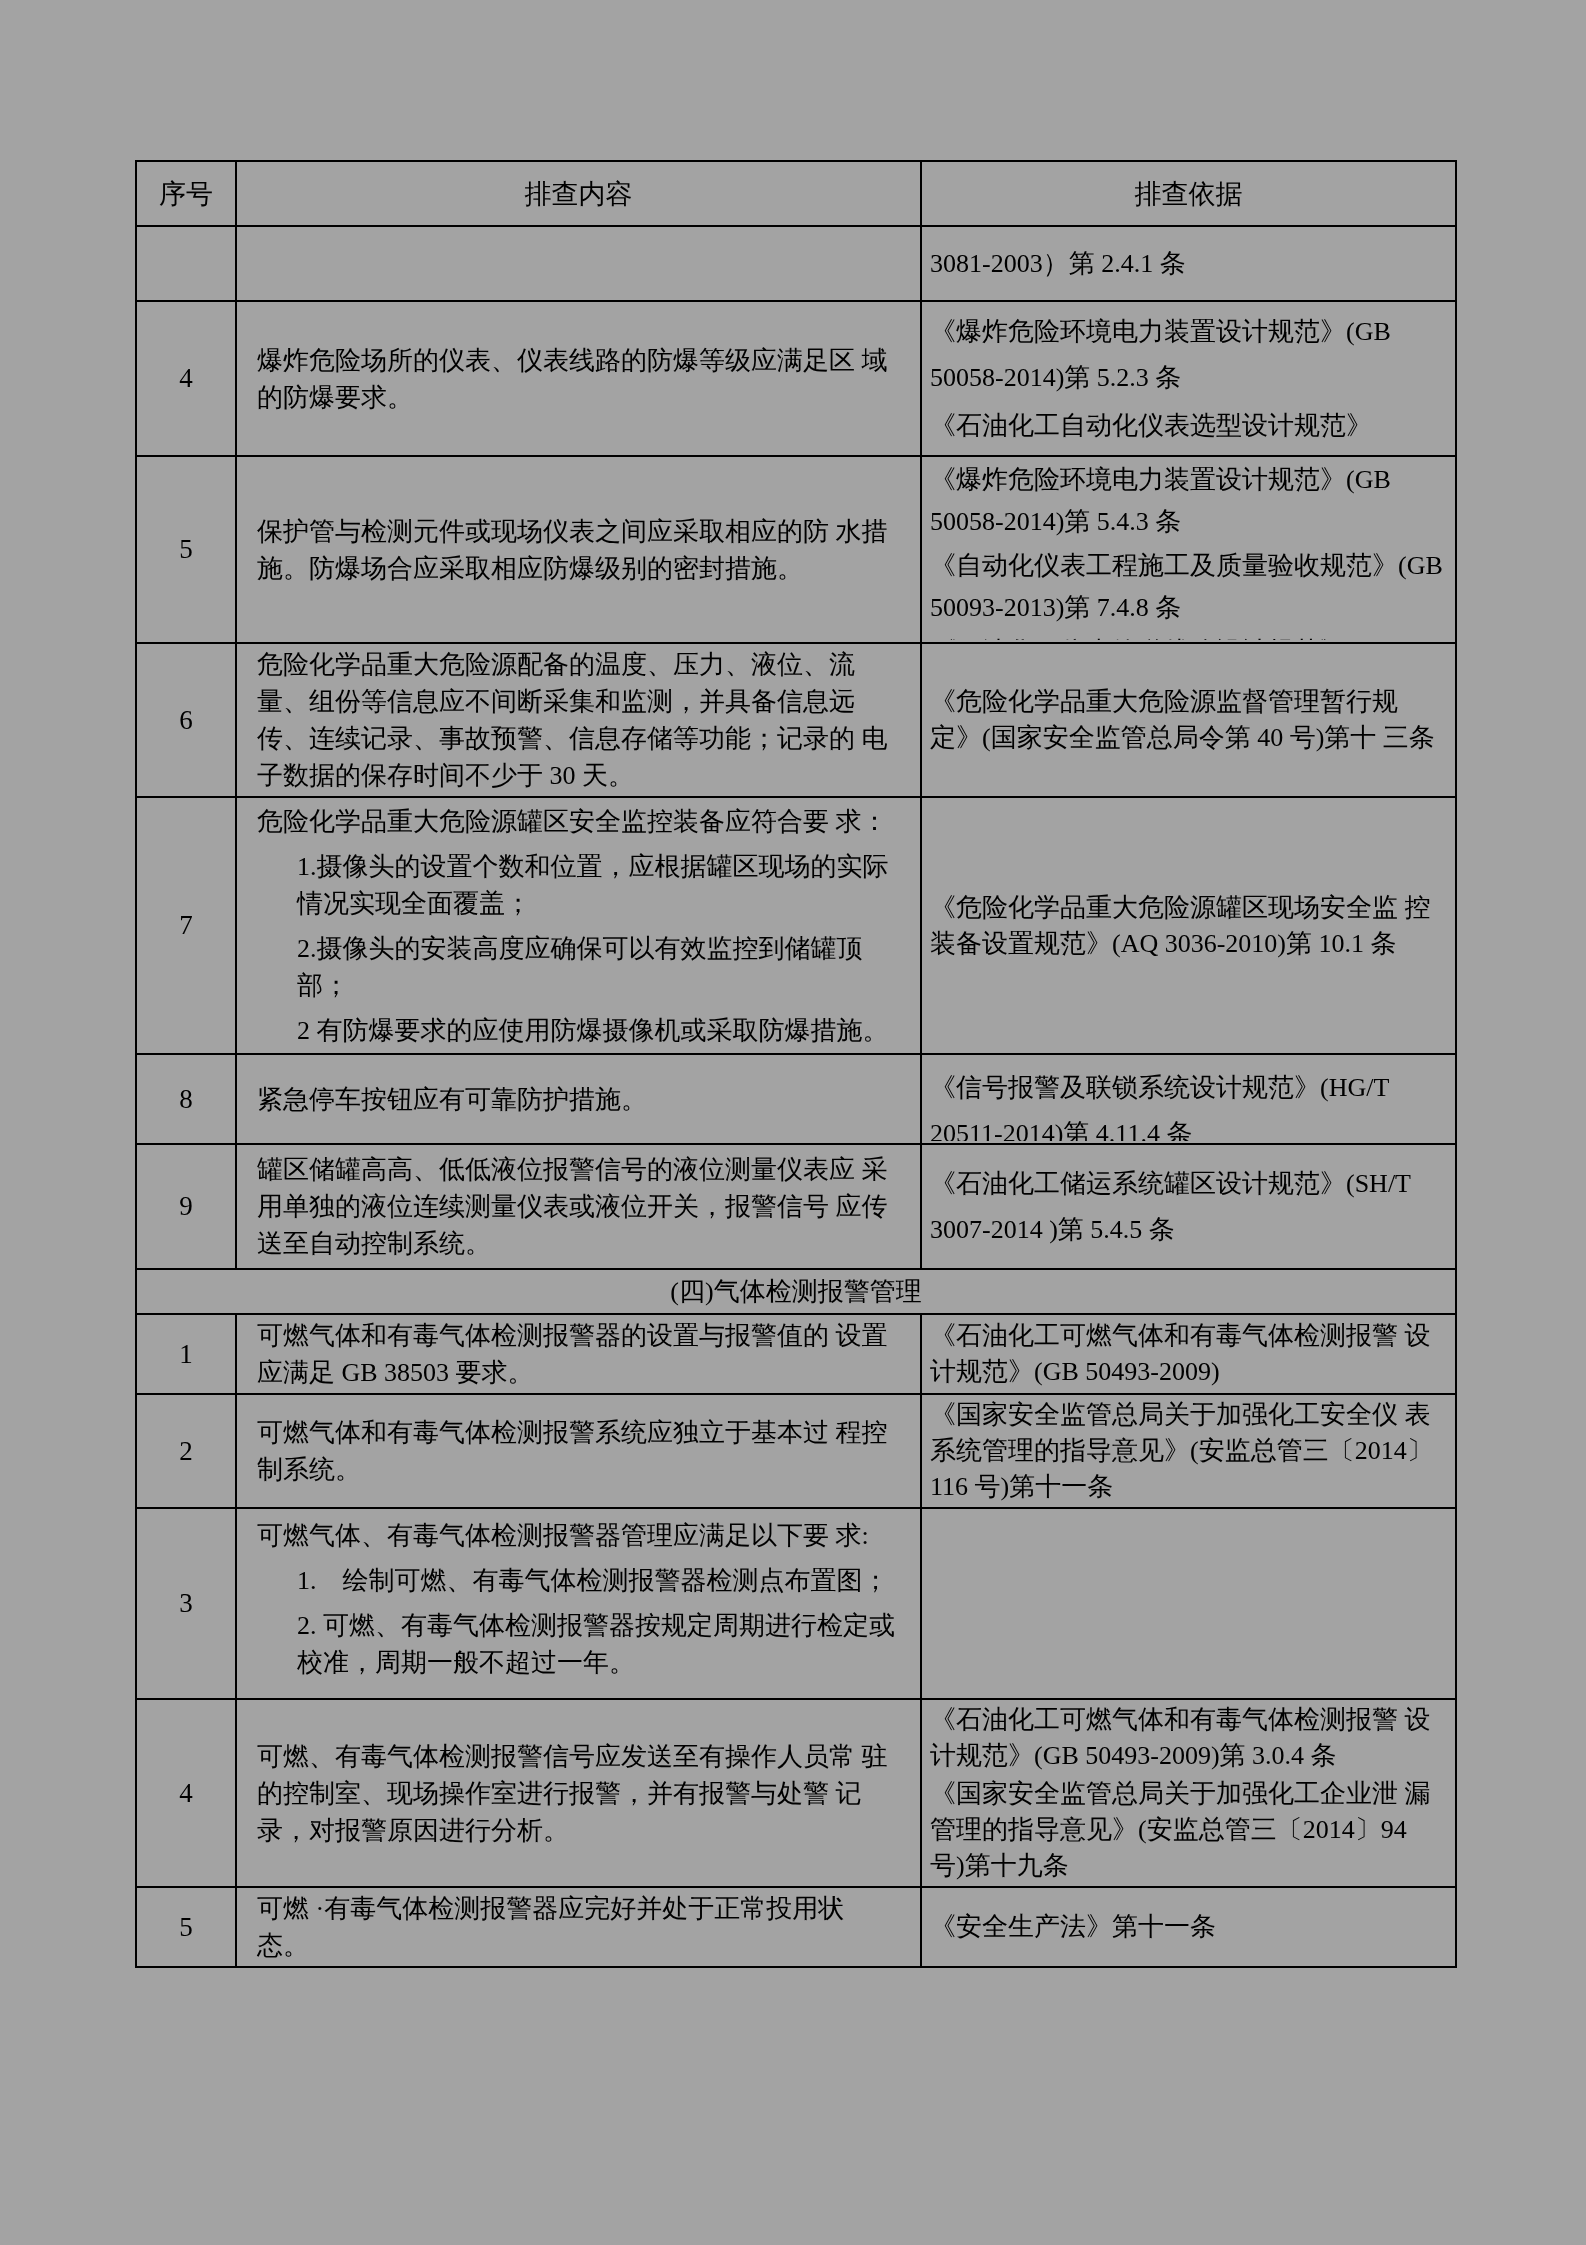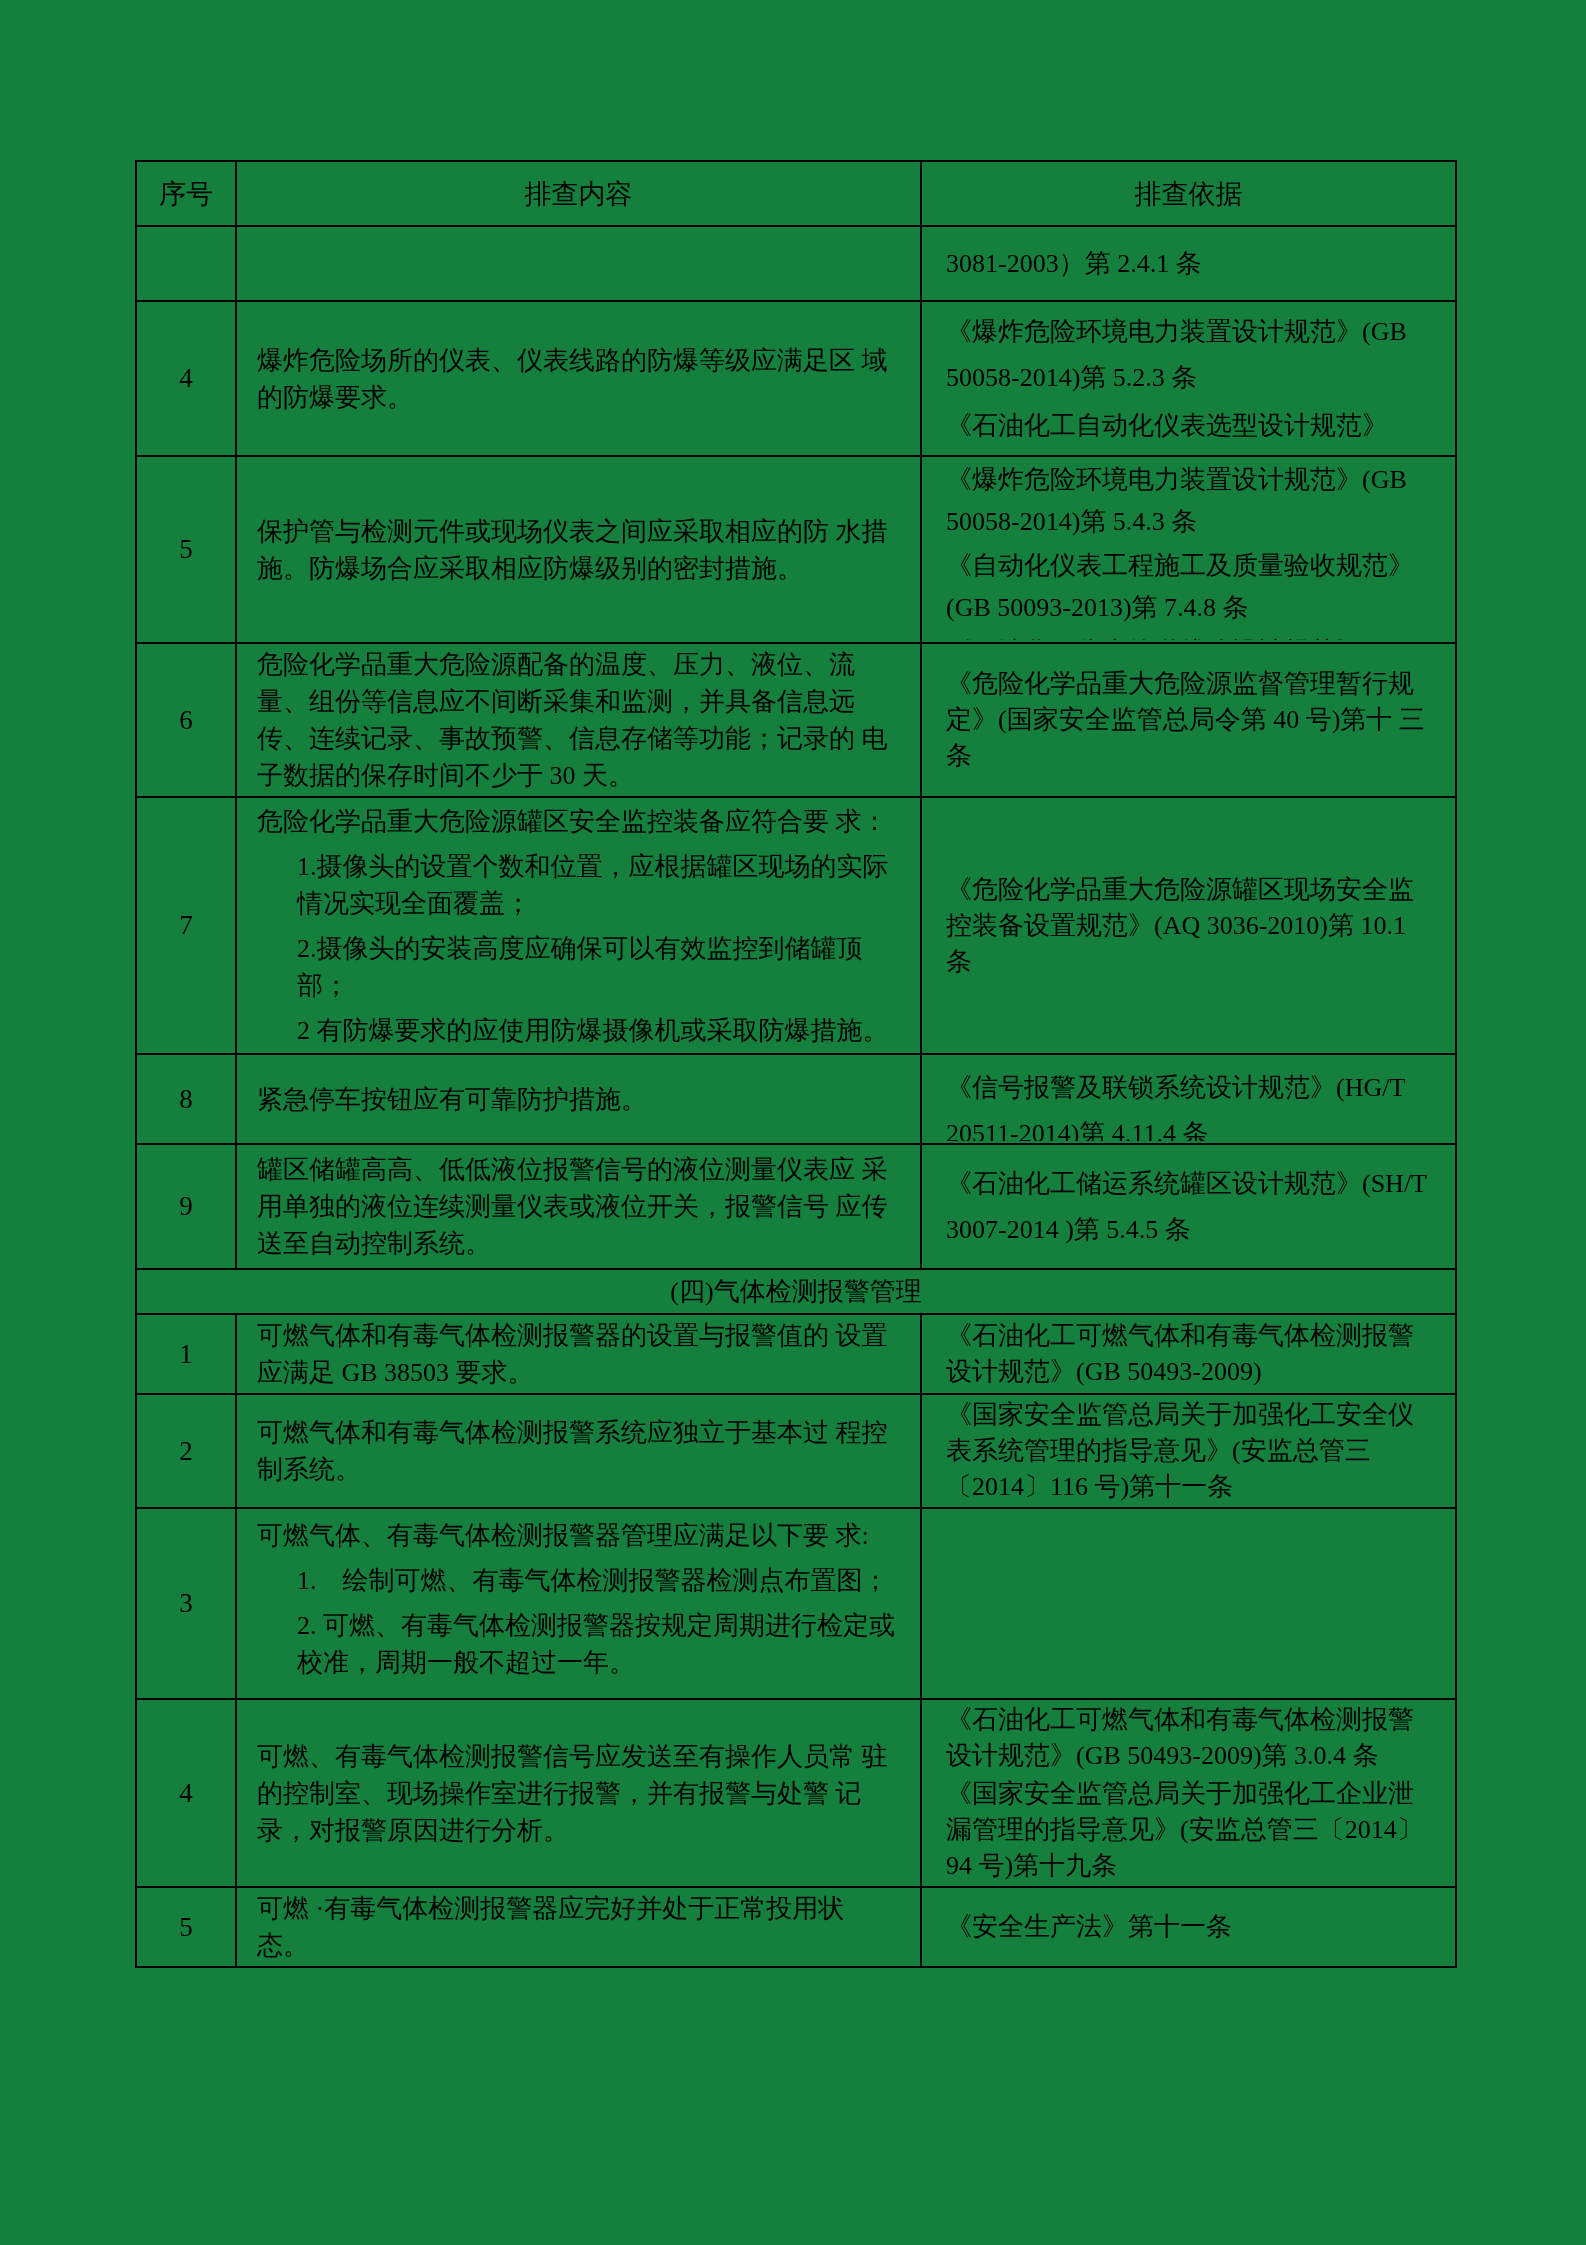--- a/index.html
+++ b/index.html
@@ -1,19 +1,19 @@
 <!DOCTYPE html>
 <html><head>
 <meta charset="utf-8">
 <style>
   html,body{margin:0;padding:0;background:#ffffff;}
   #page{
     position:relative;
     width:1586px;height:2245px;
-    background:#15803d;
+    background:#a3a3a3;
     font-family:"Liberation Serif","DejaVu Serif",serif;
     color:#000;
   }
   table.inspection{
     position:absolute;left:135px;top:160px;
     width:1320px;
     border-collapse:collapse;table-layout:fixed;
     font-size:26px;
   }
   col.c-no{width:100px;}
@@ -23,21 +23,21 @@
     border:2px solid #000;
     vertical-align:middle;
     padding:0;
     overflow:hidden;
   }
   th{font-weight:normal;text-align:center;font-size:27px;}
   td.num{text-align:center;font-size:27px;}
   td.content{padding:2px 20px;}
   td.content .p{line-height:37px;text-align:left;}
   td.content .p + .p{margin-top:8px;margin-left:40px;}
-  td.basis{padding:2px 24px;margin-left:44px;}
+  td.basis{padding:2px 8px;margin-left:44px;}
   td.basis .p{line-height:36px;}
   td.basis .p + .p{margin-top:2px;}
   td.basis.loose .p{line-height:46px;}
   td.basis.lh42 .p{line-height:42px;}
   td.top{vertical-align:top;}
   .clipbox{overflow:hidden;}
   tr.section-row td{
     text-align:center;font-size:26px;
   }
 </style>

